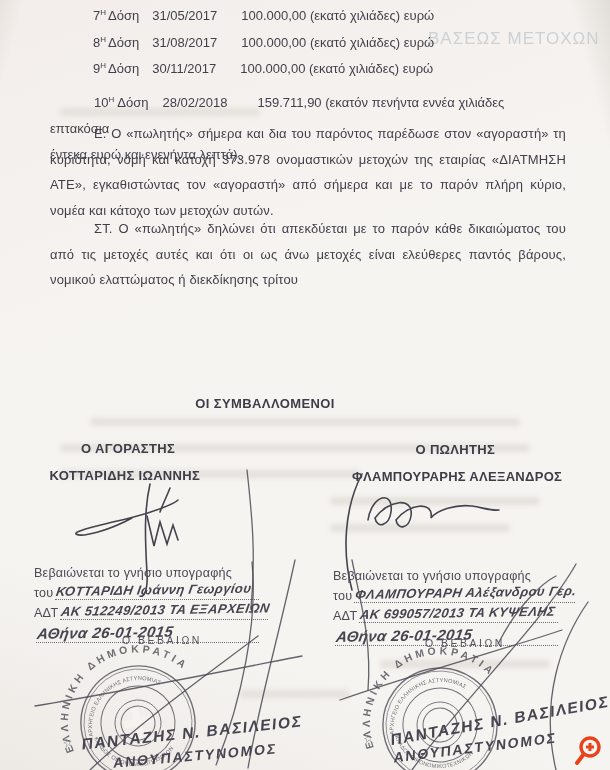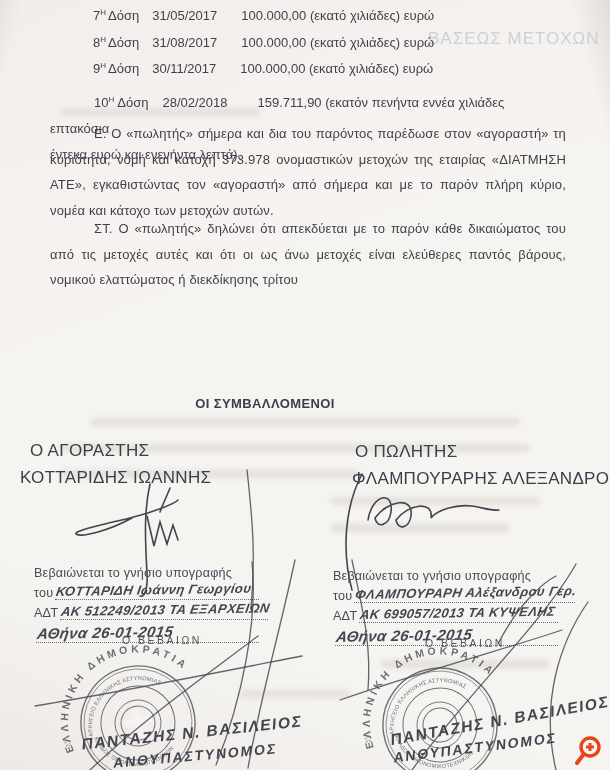--- a/index.html
+++ b/index.html
@@ -18,21 +18,21 @@
   .txt{position:absolute; font-size:13px; line-height:25.7px; letter-spacing:.15px; color:#403f4b;}
   .para{width:516px; left:50px; text-align:justify; text-indent:44px;}
   .inst-row{position:absolute; left:93px; white-space:nowrap; font-size:13px; color:#403f4b;}
   .inst-row .ord{font-size:8px; vertical-align:super; margin-right:2px;}
   .inst-row .dat{margin-left:13px;}
   .inst-row .amt{margin-left:24px;margin-top:7px;}
   .inst10{position:absolute; left:50px; width:516px; font-size:13px; color:#403f4b; line-height:25.7px;}
   .inst10 .lead{padding-left:44px;}
   .inst10 .dat{margin-left:14px;margin-top:47px;} .inst10 .amt{margin-left:30px;}
   .center-head{position:absolute; left:0; width:530px; text-align:center; font-size:13px; font-weight:600; letter-spacing:.4px; color:#3d3c48;}
-  .party{position:absolute; text-align:left; font-size:17px; font-weight:400; letter-spacing:.3px; color:#3d3c48; white-space:nowrap;}
+  .party{position:absolute; text-align:right; font-size:13px; font-weight:700; letter-spacing:.3px; color:#3d3c48; white-space:nowrap;}
   
   .cert{position:absolute; width:225px; font-size:12.6px; color:#4b4a56;}
   .cert-row{display:flex; align-items:flex-end; height:19px; margin-top:1px;}
   .cert-printed{letter-spacing:.2px;}
   .dots{flex:1; border-bottom:1.6px dotted #6e6d77; margin-left:2px; white-space:nowrap; overflow:visible;}
   .hw{font-style:italic; transform:skewX(-10deg) rotate(-1deg); transform-origin:left bottom; display:inline-block;
       color:#45444f; font-size:13px; letter-spacing:.4px; font-weight:600;}
   .hw-date{font-size:15px;}
   .bebaion{position:absolute; font-size:10.5px; letter-spacing:2.5px; color:#55545f;}
   .officer{position:absolute; color:#3c3b45; font-weight:700; white-space:nowrap;

